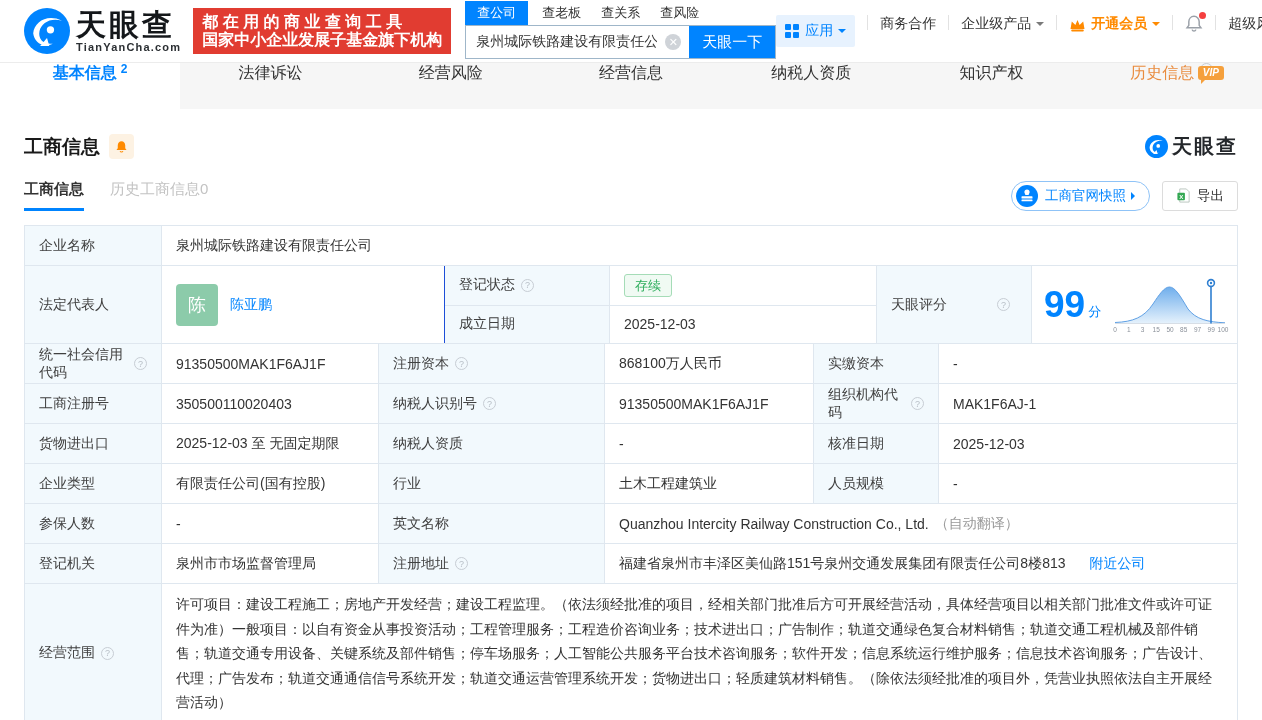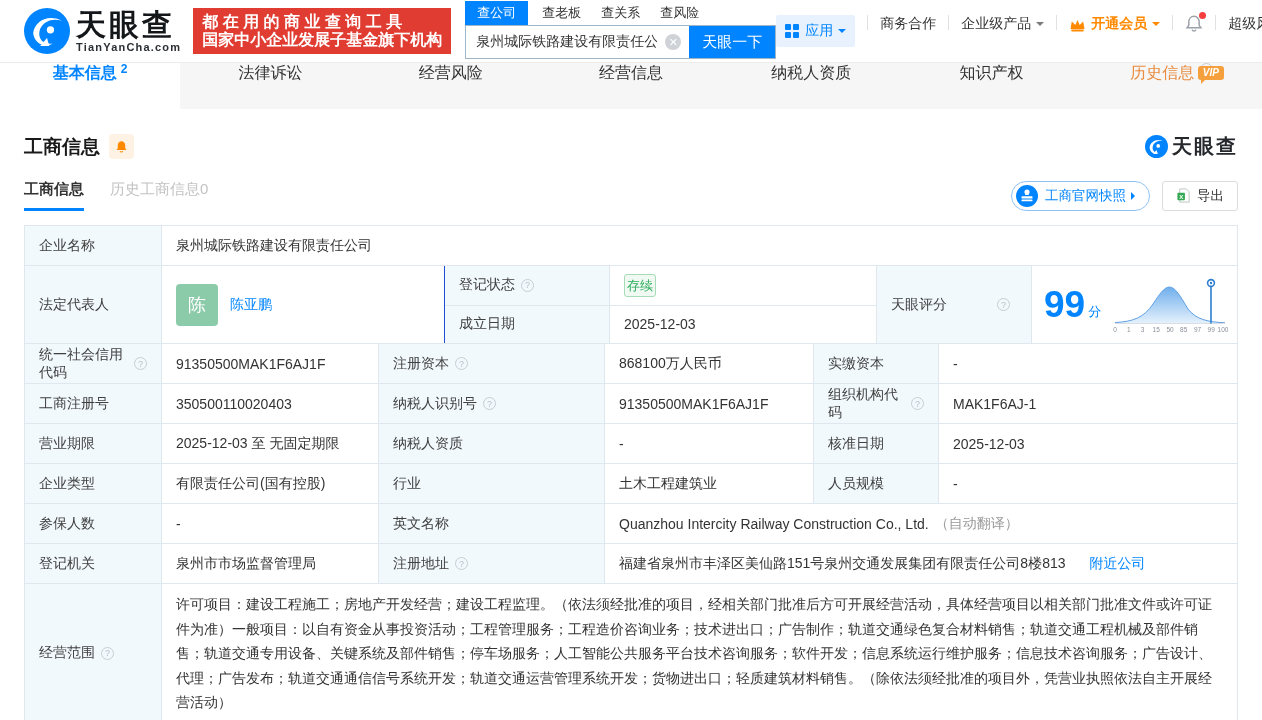--- a/index.html
+++ b/index.html
@@ -97,21 +97,21 @@
   .mid-sub { display:flex; height:38.5px; }
   .mid-sub + .mid-sub { border-top:1px solid #dfe7ef; }
   .mid-sub .lbl { width:164px; display:flex; align-items:center; padding:0 14px; }
   .mid-sub .val { width:268px; display:flex; align-items:center; padding:0 14px; border-left:1px solid #dfe7ef; }
   .score-lbl { width:155px;gap:44px; }
   .score-val { flex:1; padding:0 6px 0 12px; }
   .avatar { width:42px; height:42px; background:#8ccbaa; border-radius:4px; color:#fff; font-size:18px;
     display:flex; align-items:center; justify-content:center; flex:none; }
   .rep-name { margin-left:12px; font-size:14px; }
   .status-badge { color:#2fae5d; background:#f0faf3; border:1px solid #a5dcb7; border-radius:3px;
-    padding:2px 2px; font-size:13px; line-height:17px; }
+    padding:2px 10px; font-size:13px; line-height:17px; }
   .score-num { font-size:37px; font-weight:700; color:#0084ff; line-height:37px; }
   .score-unit { font-size:13px; color:#0084ff; margin:14px 0 0 3px; }
   .score-chart { margin-left:10px; }
   .scope-val { display:block; padding:8px 14px; line-height:24.5px; }
 </style>
 </head>
 <body>
 
 <div class="header">
   <div class="logo">
@@ -351,21 +351,21 @@
       </div>
       <div class="cell val w-v2">91350500MAK1F6AJ1F</div>
       <div class="cell lbl w-l3">
         <span>组织机构代码</span>
         <span class="q">?</span>
       </div>
       <div class="cell val w-rest">MAK1F6AJ-1</div>
     </div>
 
     <div class="t-row">
-      <div class="cell lbl w-l1">营业期限</div>
+      <div class="cell lbl w-l1">货物进出口</div>
       <div class="cell val w-v1">2025-12-03 至 无固定期限</div>
       <div class="cell lbl w-l2">纳税人资质</div>
       <div class="cell val w-v2">-</div>
       <div class="cell lbl w-l3">核准日期</div>
       <div class="cell val w-rest">2025-12-03</div>
     </div>
 
     <div class="t-row">
       <div class="cell lbl w-l1">企业类型</div>
       <div class="cell val w-v1">有限责任公司(国有控股)</div>

